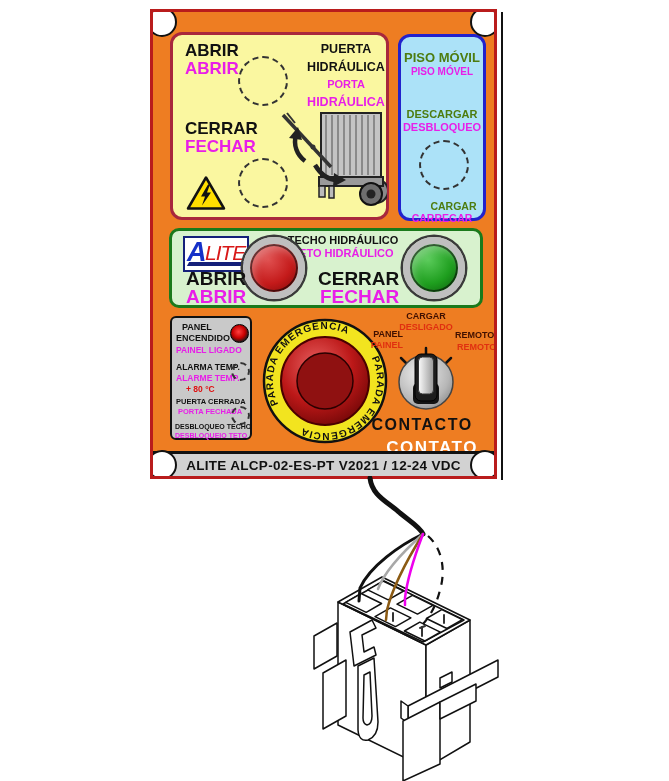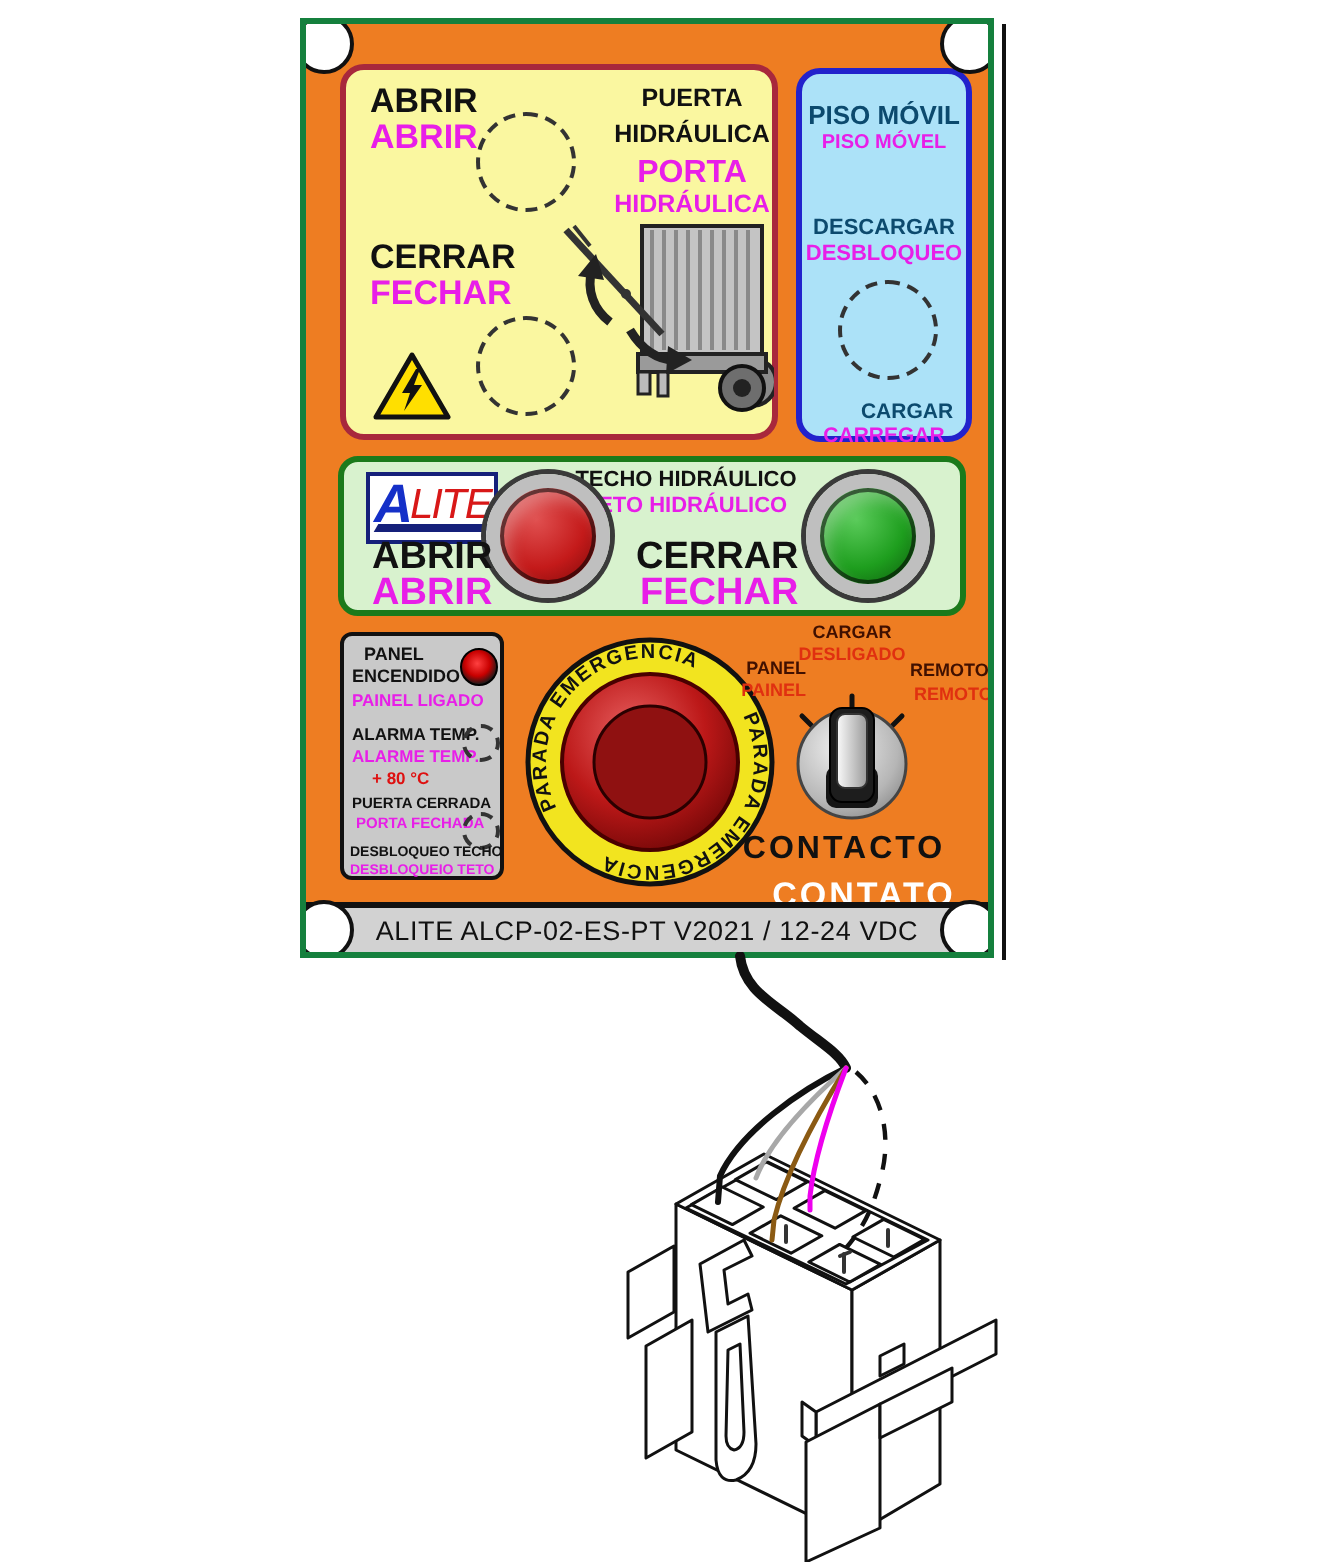--- a/index.html
+++ b/index.html
@@ -1,24 +1,24 @@
 <!DOCTYPE html>
 <html><head>
 <meta charset="utf-8">
 <style>
   html,body{margin:0;padding:0}
   body{width:669px;height:781px;background:#fff;font-family:"Liberation Sans",sans-serif;-webkit-font-smoothing:antialiased}
   .page{position:relative;width:669px;height:781px;overflow:hidden}
   .abs{position:absolute}
   .ctr{text-align:center}
   
-  .panel{position:absolute;left:150px;top:9px;width:347px;height:470px;background:#EE7D22;border:3px solid #15803d;box-sizing:border-box;overflow:hidden}
+  .panel{position:absolute;left:150px;top:9px;width:347px;height:470px;background:#EE7D22;border:3px solid #b91c1c;box-sizing:border-box;overflow:hidden}
   .shadow-line{position:absolute;left:501px;top:12px;width:2px;height:468px;background:#111}
   .notch{position:absolute;width:26px;height:26px;border-radius:50%;background:#fff;border:2px solid #111;z-index:6}
-  .es{color:#111}.pt{color:#E81EE8}.blu{color:#0c4a6e}.red{color:#DE1010}
+  .es{color:#111}.pt{color:#E81EE8}.blu{color:#4d7c0f}.red{color:#DE1010}
   .es2{color:#401000}.red2{color:#E03010}
   
   .sec-door{position:absolute;left:17px;top:20px;width:219px;height:188px;background:#FAF7A0;border:3px solid #A8283C;border-radius:12px;box-sizing:border-box}
   
   .sec-floor{position:absolute;left:245px;top:22px;width:88px;height:187px;background:#ACE2F8;border:3px solid #2222CC;border-radius:12px;box-sizing:border-box}
   
   .sec-roof{position:absolute;left:16px;top:216px;width:314px;height:80px;background:#D8F2CE;border:3px solid #1B7A1B;border-radius:10px;box-sizing:border-box}
   
   .sec-status{position:absolute;left:17px;top:304px;width:82px;height:124px;background:#C9C9C9;border:2px solid #111;border-radius:6px;box-sizing:border-box}
   .dash-circle{position:absolute;border:2px dashed #333;border-radius:50%;box-sizing:border-box}
@@ -31,37 +31,37 @@
   
   .logo{position:absolute;left:11px;top:5px;width:66px;height:36px;background:#fff;border:2px solid #15207A;box-sizing:border-box;overflow:hidden}
   .logo .a{position:absolute;left:2px;top:-1px;font-style:italic;font-weight:900;font-size:27px;color:#1530C8}
   .logo .lite{position:absolute;left:20px;top:3px;font-style:italic;font-weight:400;font-size:21px;color:#D81818;letter-spacing:-1px}
   .logo .swoosh{position:absolute;left:3px;top:24px;width:56px;height:4px;background:#15207A;transform:skewX(-30deg)}
   .logo .dots{position:absolute;left:42px;top:29px;font-size:8px;color:#15207A;letter-spacing:1px;font-weight:700}
   
   .led{position:absolute;left:58px;top:6px;width:19px;height:19px;border-radius:50%;background:radial-gradient(circle at 45% 40%,#FF4040,#C80000 45%,#1A1A1A 75%);border:1px solid #000;box-sizing:border-box}
   
   .footerbar{position:absolute;left:0;right:0;bottom:0;height:25px;background:#D2D2D2;border-top:3px solid #111;box-sizing:border-box;z-index:5;display:flex;align-items:center;justify-content:center}
-  .footerbar .txt{font-weight:400;font-size:13.5px;color:#111;letter-spacing:.3px}
+  .footerbar .txt{font-weight:700;font-size:13.5px;color:#111;letter-spacing:.3px}
 </style>
 </head>
 <body>
 
 <div class="page">
 
   <div class="panel">
 
     <div class="sec-door">
       <div class="lbl es" style="left:12px;top:7px;font-size:17px">ABRIR</div>
       <div class="lbl pt" style="left:12px;top:25px;font-size:17px">ABRIR</div>
       <div class="lbl es" style="left:12px;top:85px;font-size:17px">CERRAR</div>
       <div class="lbl pt" style="left:12px;top:103px;font-size:17px">FECHAR</div>
       <div class="lbl es ctr" style="left:118px;top:8px;width:110px;font-size:12.5px">PUERTA</div>
       <div class="lbl es ctr" style="left:118px;top:26px;width:110px;font-size:12.5px">HIDRÁULICA</div>
-      <div class="lbl pt ctr" style="left:118px;top:44px;width:110px;font-size:16px">PORTA</div>
+      <div class="lbl pt ctr" style="left:118px;top:44px;width:110px;font-size:11px">PORTA</div>
       <div class="lbl pt ctr" style="left:118px;top:61px;width:110px;font-size:12.5px">HIDRÁULICA</div>
       <div class="dash-circle" style="left:65px;top:21px;width:50px;height:50px"></div>
       <div class="dash-circle" style="left:65px;top:123px;width:50px;height:50px"></div>
 
       <svg class="abs" style="left:13px;top:140px" width="40" height="37" viewBox="0 0 40 36">
         <path d="M20,2 L38,33 L2,33 Z" fill="#FFDF00" stroke="#111" stroke-width="2.5" stroke-linejoin="round"></path>
         <polygon points="22,9 15,21 19,21 16,30 25,17 21,17 24,9" fill="#111"></polygon>
       </svg>
 
       <svg class="abs" style="left:102px;top:72px" width="112" height="102" viewBox="0 0 112 102">

